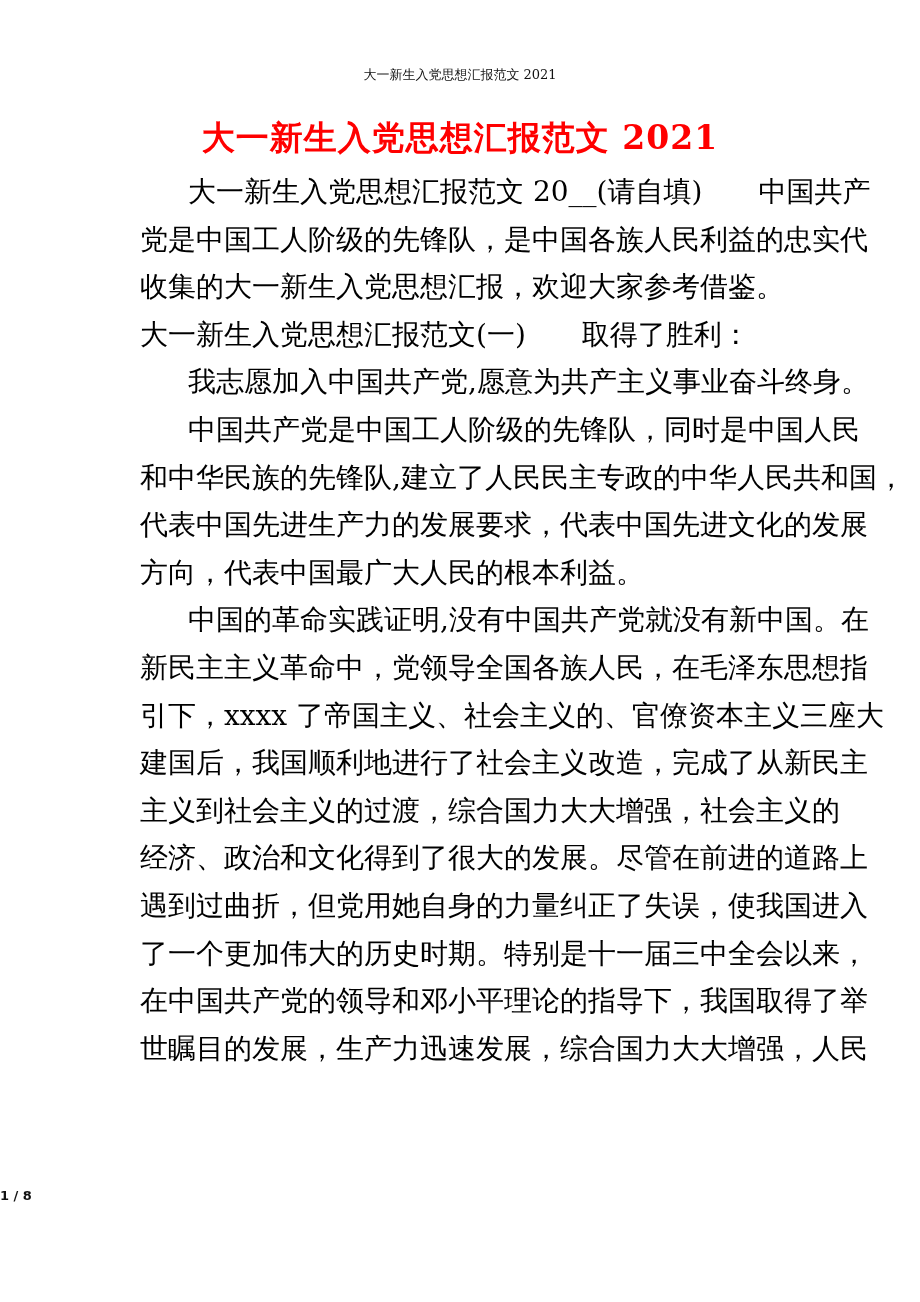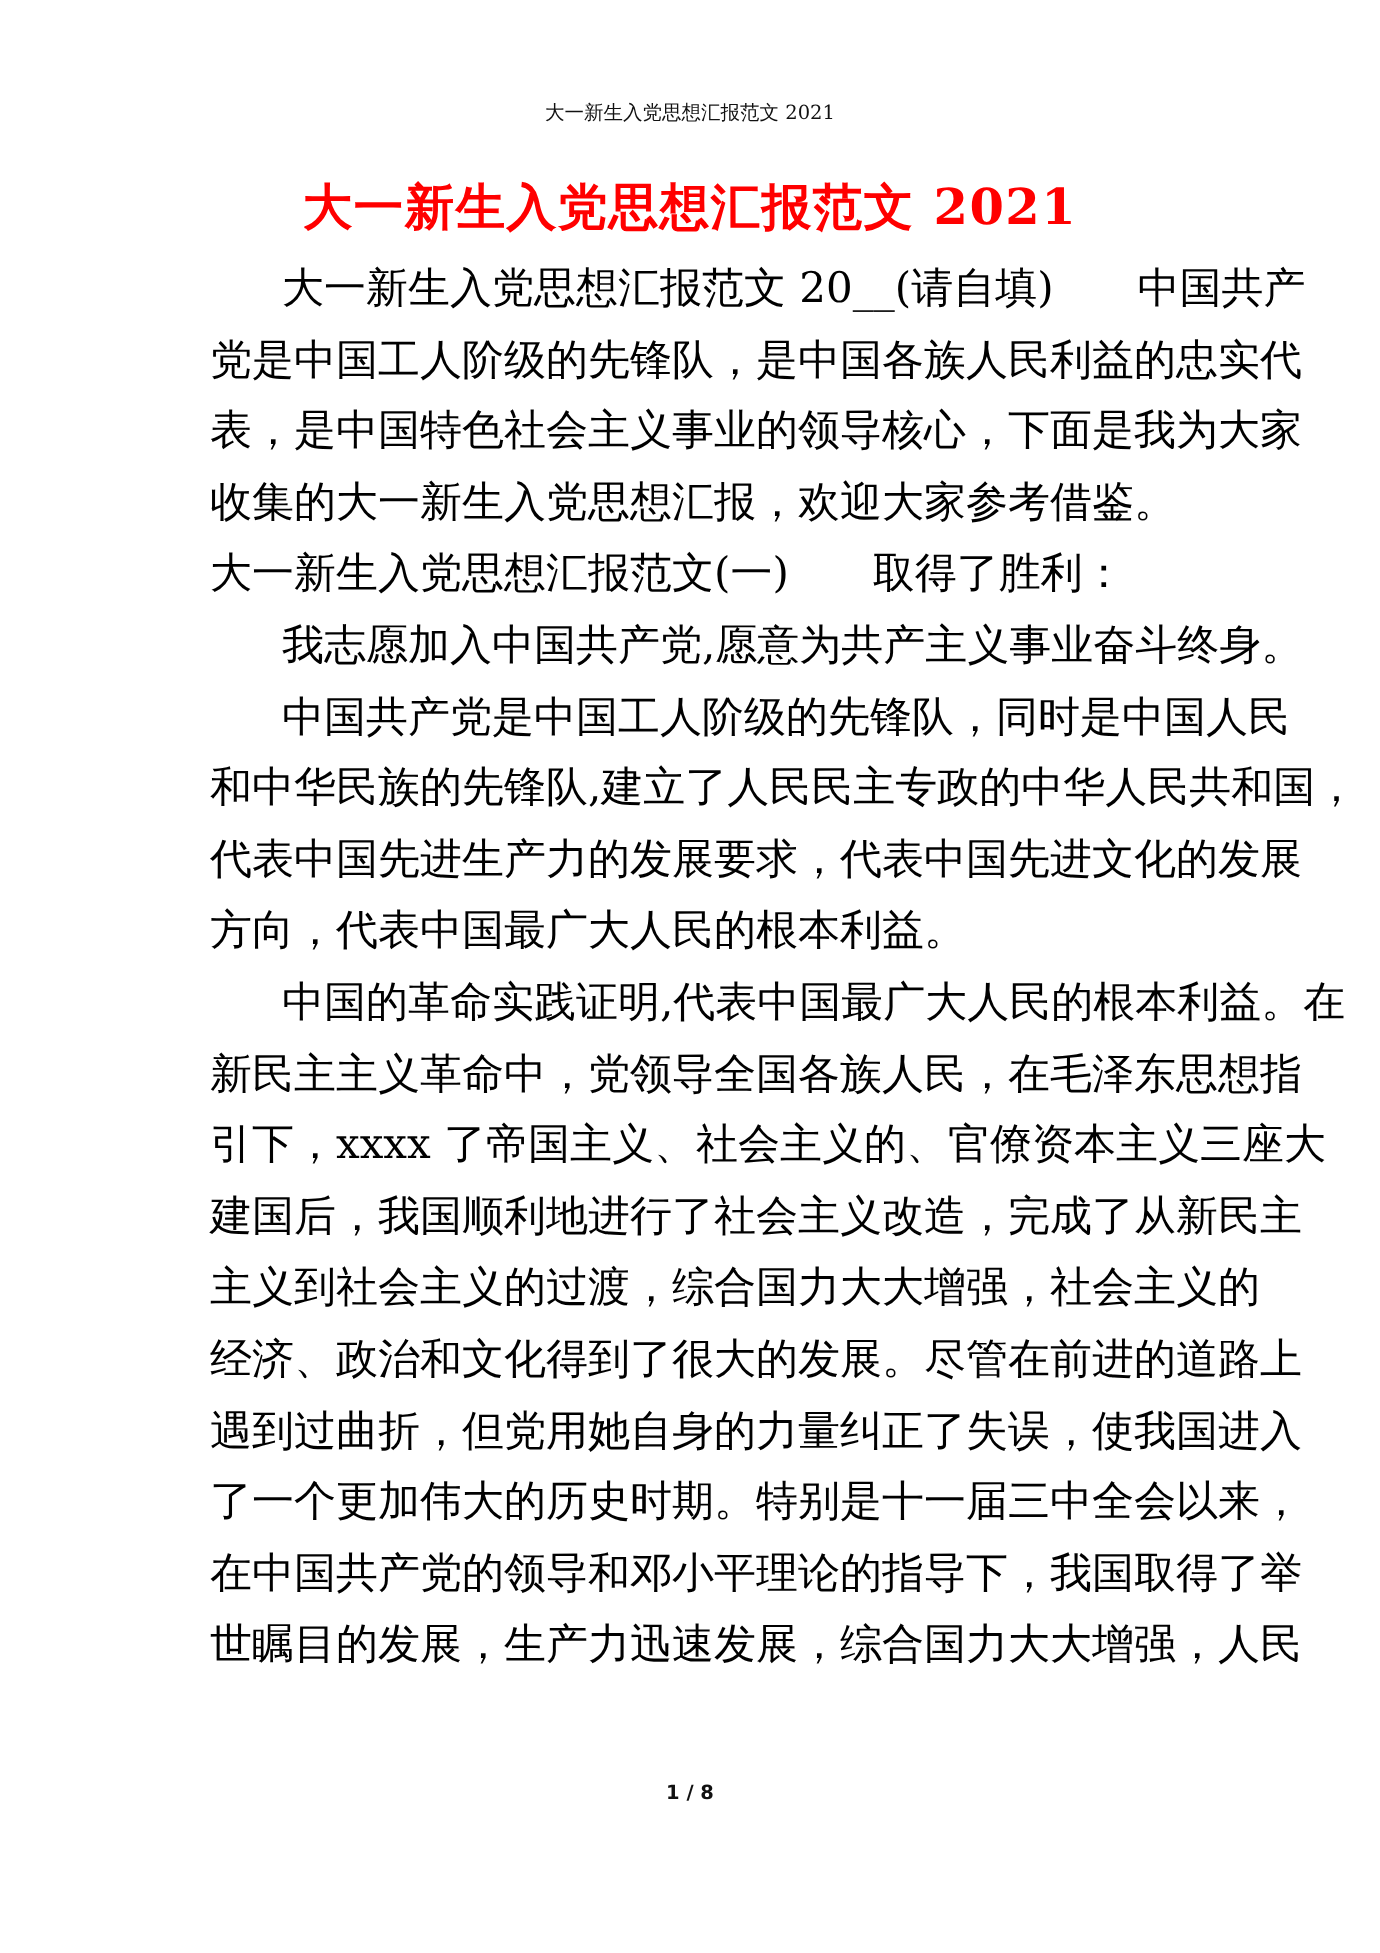--- a/index.html
+++ b/index.html
@@ -7,43 +7,42 @@
          font-family: "DejaVu Serif", "Liberation Serif", serif; color: #000; }
   .header { position: absolute; top: 66px; left: 0; width: 920px; text-align: center;
             font-size: 13px; color: #111; }
   .title { position: absolute; top: 116px; left: 0; width: 920px; text-align: center;
            font-size: 33px; font-weight: bold; color: #ff0000; letter-spacing: 1px; }
   .body { position: absolute; top: 168px; left: 140px; width: 650px;
           font-size: 28px; line-height: 47.6px; }
   .line { white-space: nowrap; height: 47.6px; text-align: justify; text-align-last: justify; }
   .line.last { text-align-last: left; }
   .indent { padding-left: 48px; }
-  .footer { position: absolute; top: 1188px; left: 0; width: 920px; text-align: center;
+  .footer { position: absolute; top: 1188px; left: 0; width: 920px; text-align: left;
             font-family: "DejaVu Sans", "Liberation Sans", sans-serif;
             font-size: 13px; font-weight: bold; color: #111; }
 </style>
 </head>
 <body>
 
 <div class="header">大一新生入党思想汇报范文 2021</div>
 
 <div class="title">大一新生入党思想汇报范文 2021</div>
 
 <div class="body">
   <div class="line indent">大一新生入党思想汇报范文 20__(请自填)　　中国共产</div>
   <div class="line">党是中国工人阶级的先锋队，是中国各族人民利益的忠实代</div>
-  <div class="line">表，是中国特色社会主义事业的领导核心，下面是我为大家</div>
   <div class="line last">收集的大一新生入党思想汇报，欢迎大家参考借鉴。</div>
   <div class="line last">大一新生入党思想汇报范文(一)　　取得了胜利：</div>
   <div class="line indent last">我志愿加入中国共产党,愿意为共产主义事业奋斗终身。</div>
   <div class="line indent">中国共产党是中国工人阶级的先锋队，同时是中国人民</div>
   <div class="line">和中华民族的先锋队,建立了人民民主专政的中华人民共和国，</div>
   <div class="line">代表中国先进生产力的发展要求，代表中国先进文化的发展</div>
   <div class="line last">方向，代表中国最广大人民的根本利益。</div>
-  <div class="line indent">中国的革命实践证明,代表中国最广大人民的根本利益。在</div>
+  <div class="line indent">中国的革命实践证明,没有中国共产党就没有新中国。在</div>
   <div class="line">新民主主义革命中，党领导全国各族人民，在毛泽东思想指</div>
   <div class="line">引下，xxxx 了帝国主义、社会主义的、官僚资本主义三座大</div>
   <div class="line">建国后，我国顺利地进行了社会主义改造，完成了从新民主</div>
   <div class="line">主义到社会主义的过渡，综合国力大大增强，社会主义的</div>
   <div class="line">经济、政治和文化得到了很大的发展。尽管在前进的道路上</div>
   <div class="line">遇到过曲折，但党用她自身的力量纠正了失误，使我国进入</div>
   <div class="line">了一个更加伟大的历史时期。特别是十一届三中全会以来，</div>
   <div class="line">在中国共产党的领导和邓小平理论的指导下，我国取得了举</div>
   <div class="line">世瞩目的发展，生产力迅速发展，综合国力大大增强，人民</div>
 </div>

